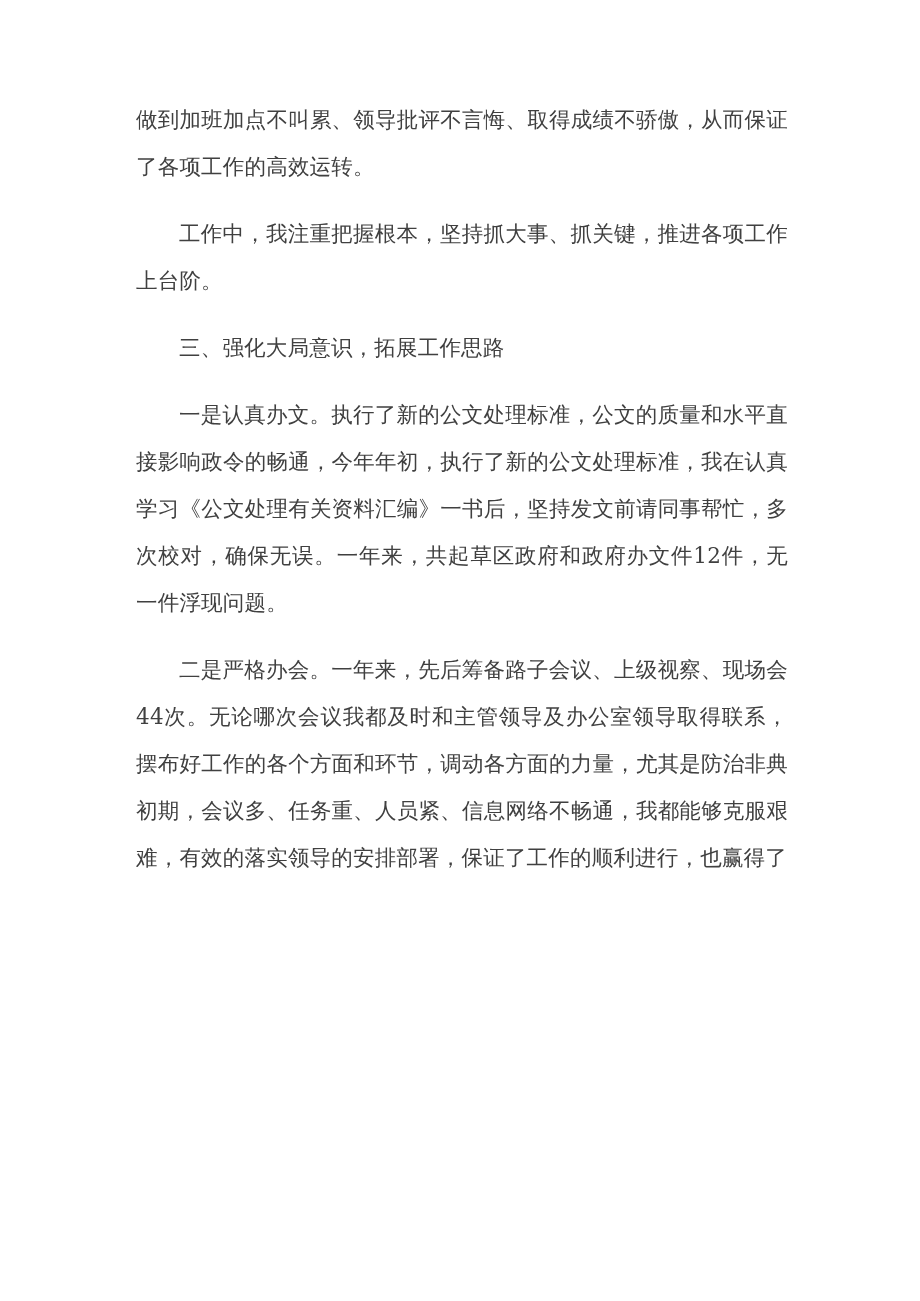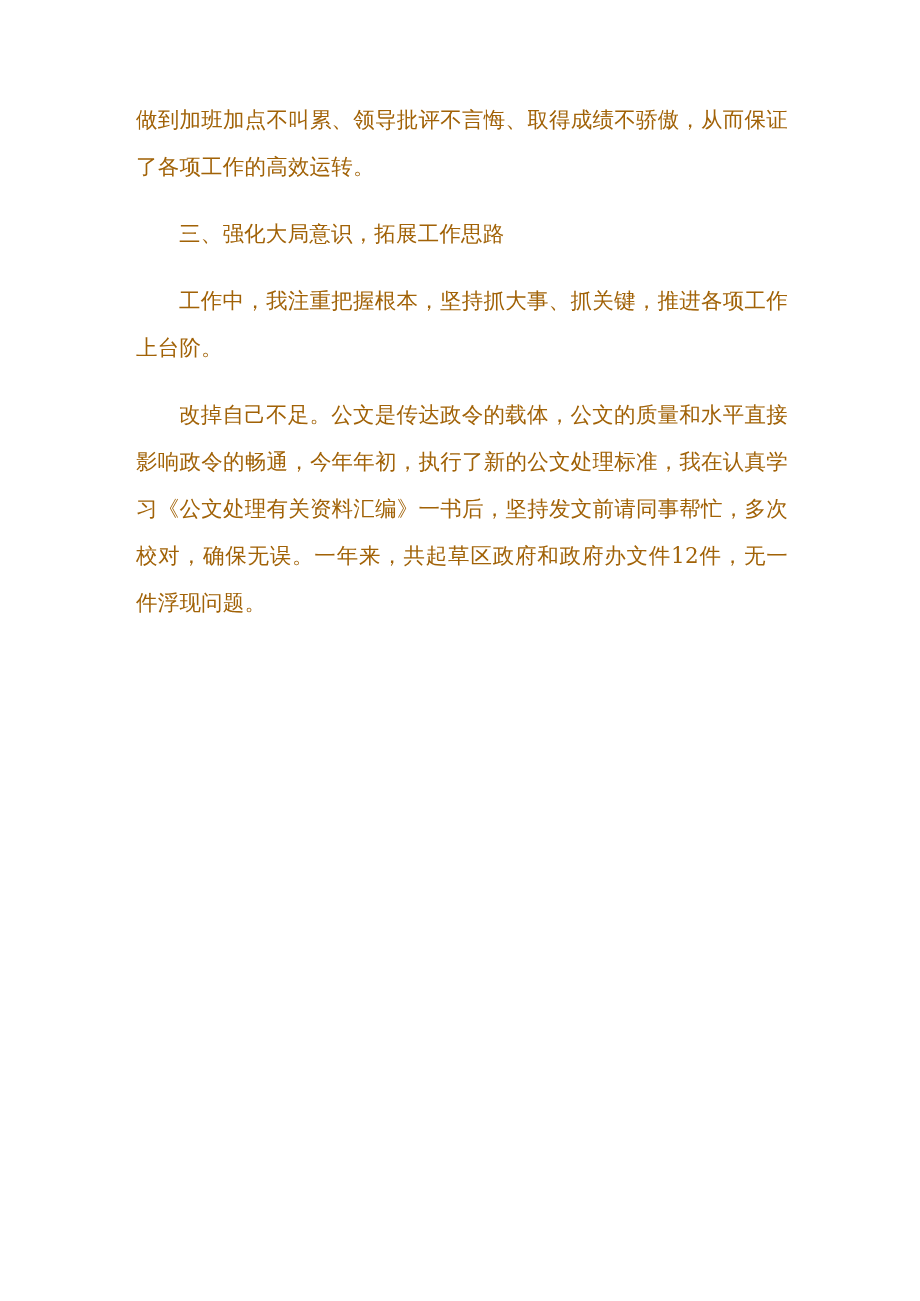--- a/index.html
+++ b/index.html
@@ -14,34 +14,35 @@
       overflow: hidden;
     }
     .page {
       position: absolute;
       left: 136px;
       top: 96px;
       width: 652px;
       font-family: "DejaVu Serif", "Liberation Serif", serif;
       font-size: 21.5px;
       line-height: 47px;
-      color: #a16207;
+      color: #404040;
       letter-spacing: 0.2px;
     }
     .para {
       margin: 0 0 20px 0;
       text-indent: 2em;
       text-align: justify;
       word-break: break-all;
     }
     .para.heading {
       text-indent: 2em;
     }
   </style>
 </head>
 <body>
 
 <div class="page">
   <p class="para" style="text-indent:0;"><span>做到加班加点不叫累、领导批评不言悔、取得成绩不骄傲，从而保证了各项工作的高效运转。</span></p>
+  <p class="para"><span>工作中，我注重把握根本，坚持抓大事、抓关键，推进各项工作上台阶。</span></p>
   <p class="para heading"><span>三、强化大局意识，拓展工作思路</span></p>
-  <p class="para"><span>工作中，我注重把握根本，坚持抓大事、抓关键，推进各项工作上台阶。</span></p>
-  <p class="para"><span>改掉自己不足。公文是传达政令的载体，公文的质量和水平直接影响政令的畅通，今年年初，执行了新的公文处理标准，我在认真学习《公文处理有关资料汇编》一书后，坚持发文前请同事帮忙，多次校对，确保无误。一年来，共起草区政府和政府办文件12件，无一件浮现问题。</span></p>
+  <p class="para"><span>一是认真办文。执行了新的公文处理标准，公文的质量和水平直接影响政令的畅通，今年年初，执行了新的公文处理标准，我在认真学习《公文处理有关资料汇编》一书后，坚持发文前请同事帮忙，多次校对，确保无误。一年来，共起草区政府和政府办文件12件，无一件浮现问题。</span></p>
+  <p class="para"><span>二是严格办会。一年来，先后筹备路子会议、上级视察、现场会44次。无论哪次会议我都及时和主管领导及办公室领导取得联系，摆布好工作的各个方面和环节，调动各方面的力量，尤其是防治非典初期，会议多、任务重、人员紧、信息网络不畅通，我都能够克服艰难，有效的落实领导的安排部署，保证了工作的顺利进行，也赢得了</span></p>
 </div>
 
 </body></html>

